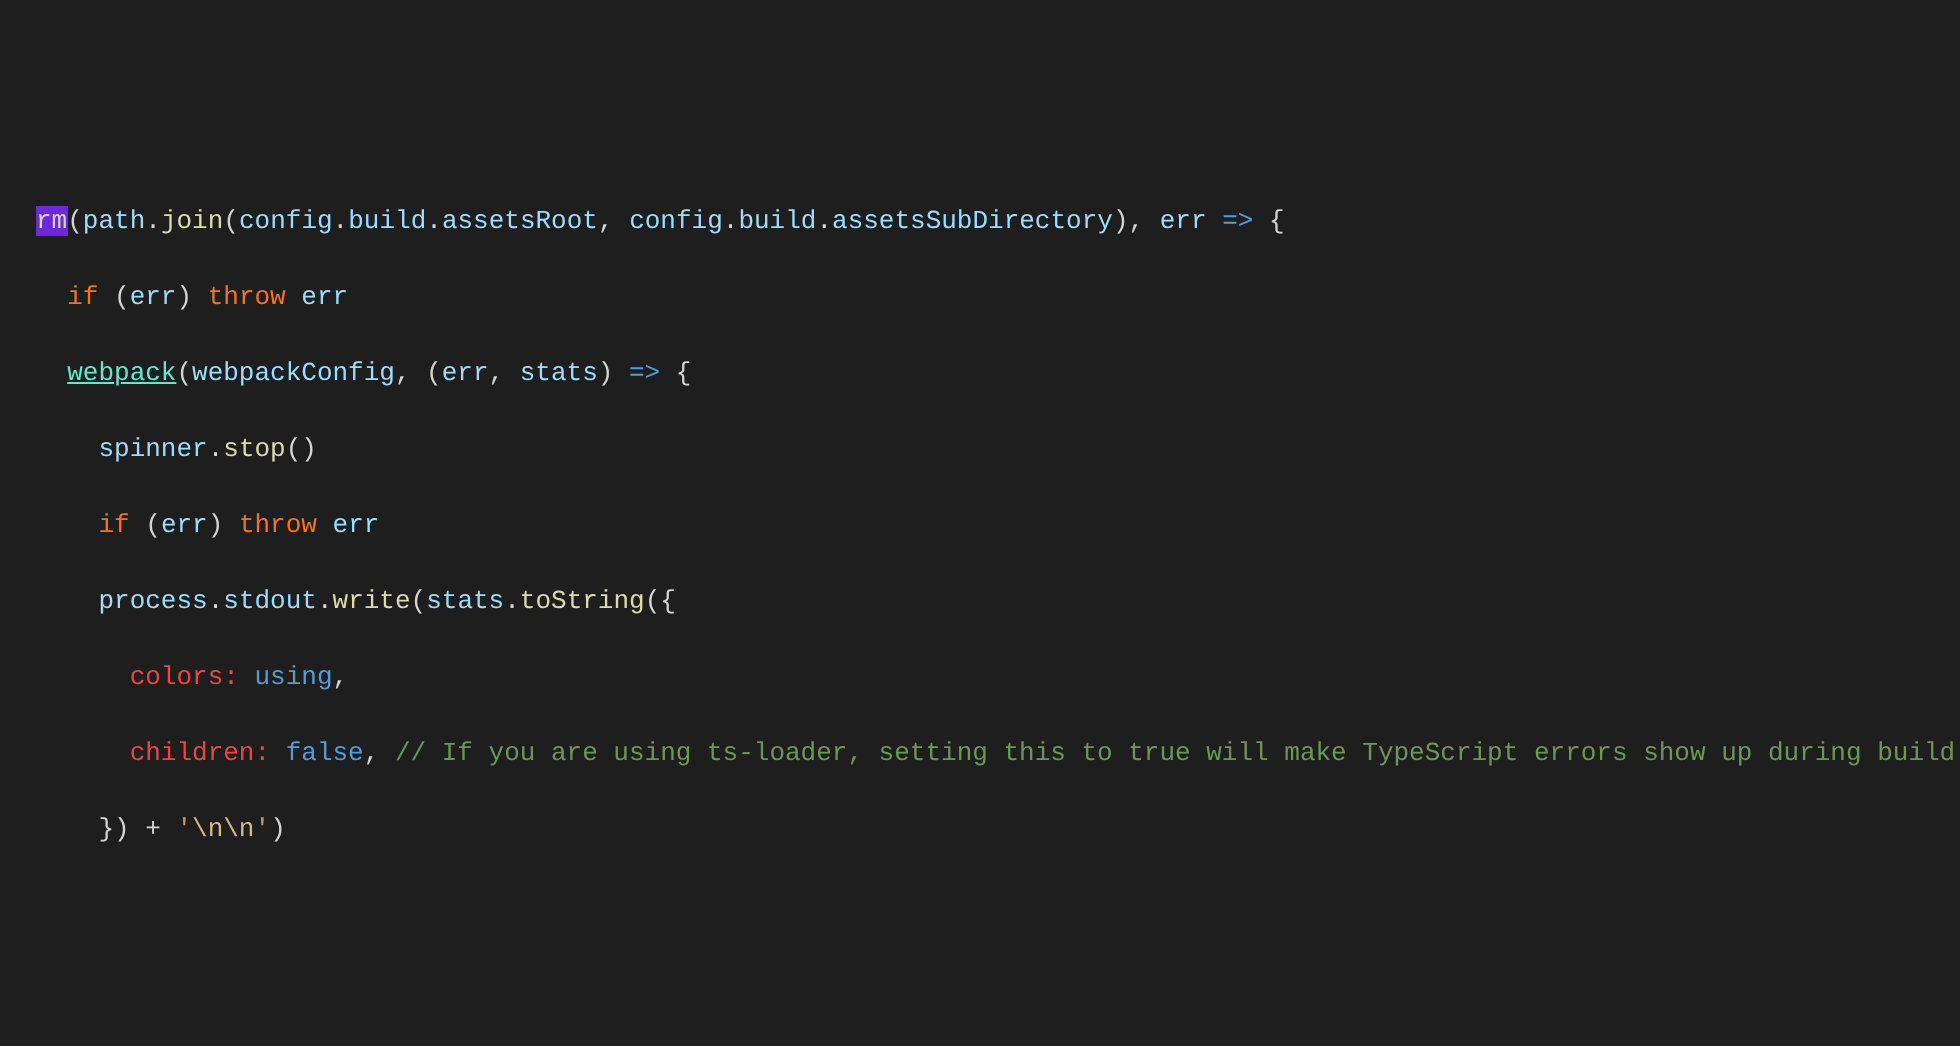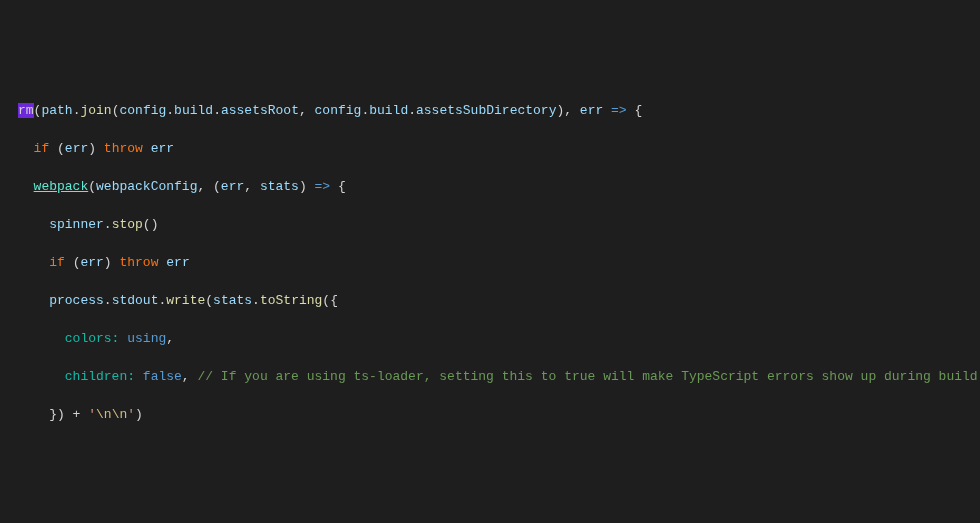--- a/index.html
+++ b/index.html
@@ -11,21 +11,21 @@
     color: #d4d4d4;
     padding: 6px 0;
     white-space: pre;
     overflow: hidden;
     width: 980px;
     height: 523px;
   }
   .line { padding-left: 18px; }
   .c-fn { color: #dcdcaa; }          
   .c-var { color: #9cdcfe; }         
-  .c-prop { color: #14b8a6; }        
+  .c-prop { color: #ef4444; }        
   .c-kw { color: #f97316; }          
   .c-const { color: #569cd6; }       
   .c-str { color: #ce9178; }         
   .c-pun { color: #d4d4d4; }         
   .c-com { color: #6a9955; }         
   .c-link { color: #5eead4; text-decoration: underline; margin-top: 28px; }
   .c-esc { color: #d7ba7d; }
   .hl { background: #6d28d9; color:#d4d4d4; }
 </style>
 </head>

